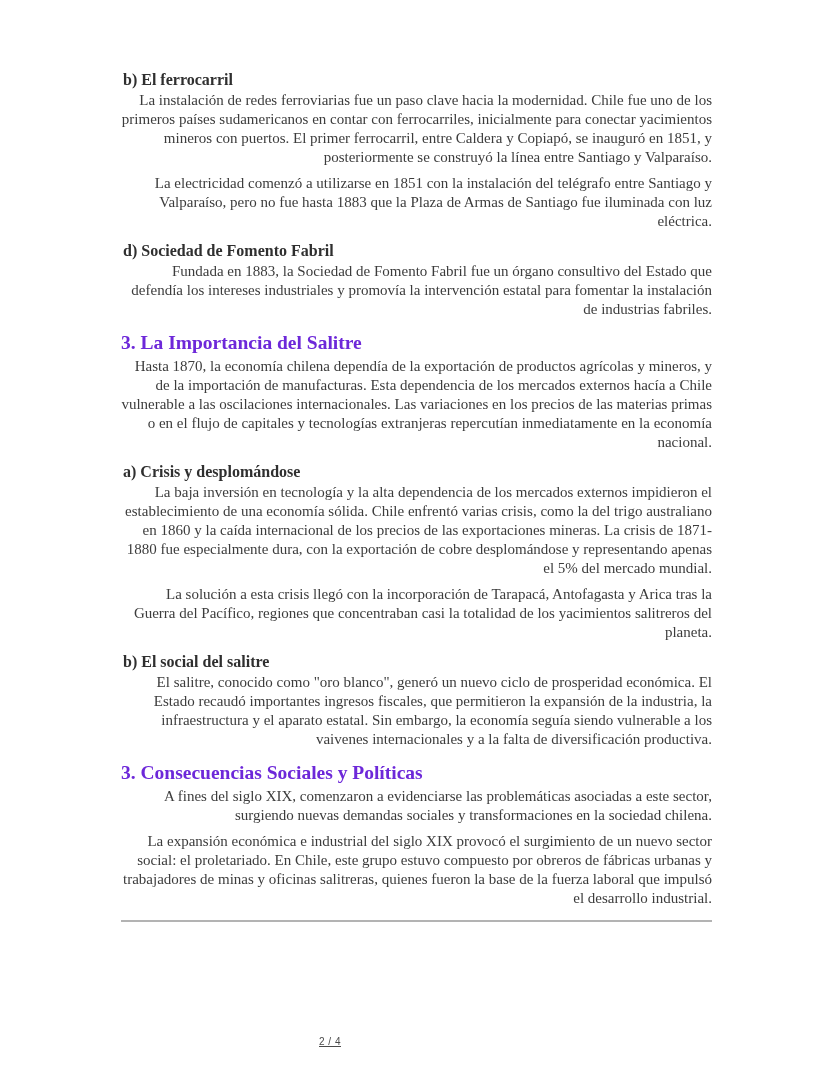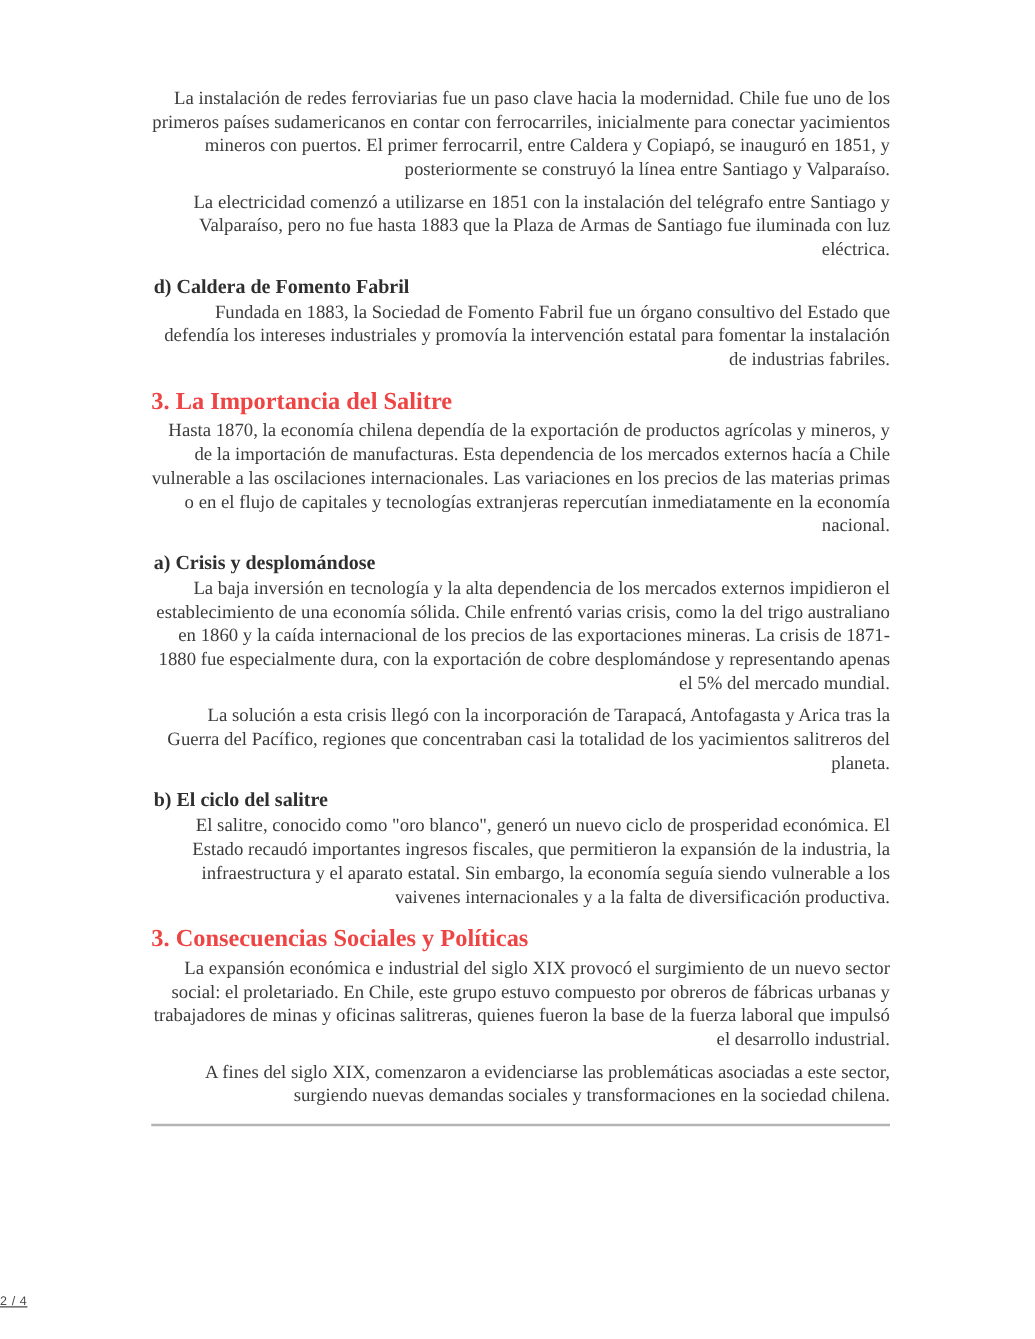--- a/index.html
+++ b/index.html
@@ -34,67 +34,69 @@
     font-size: 16px;
     line-height: 20px;
     font-weight: bold;
     color: #2f2f2f;
   }
   .content h2 {
     margin: 11px 0 2px 0;
     font-size: 19.5px;
     line-height: 25px;
     font-weight: bold;
-    color: #ef4444;
+    color: #6d28d9;
   }
   .content h3:first-child {
     margin-top: 0;
   }
   .divider {
     border: none;
     border-top: 2px solid #b3b3b3;
     margin: 12px 0 0 0;
     width: 100%;
   }
   .footer {
     position: absolute;
     left: 0;
     top: 1036px;
     width: 660px;
+    text-align: center;
     font-family: "Liberation Sans", "DejaVu Sans", sans-serif;
     font-size: 10px;
     color: #4a4a4a;
     letter-spacing: 0.5px;
     text-decoration: underline;
   }
 </style>
 </head>
 <body>
 
 <div class="page">
   <div class="content">
 
+    <h3>b) El ferrocarril</h3>
     <p>La instalación de redes ferroviarias fue un paso clave hacia la modernidad. Chile fue uno de los primeros países sudamericanos en contar con ferrocarriles, inicialmente para conectar yacimientos mineros con puertos. El primer ferrocarril, entre Caldera y Copiapó, se inauguró en 1851, y posteriormente se construyó la línea entre Santiago y Valparaíso.</p>
 
     <p>La electricidad comenzó a utilizarse en 1851 con la instalación del telégrafo entre Santiago y Valparaíso, pero no fue hasta 1883 que la Plaza de Armas de Santiago fue iluminada con luz eléctrica.</p>
 
-    <h3>d) Caldera de Fomento Fabril</h3>
+    <h3>d) Sociedad de Fomento Fabril</h3>
     <p>Fundada en 1883, la Sociedad de Fomento Fabril fue un órgano consultivo del Estado que defendía los intereses industriales y promovía la intervención estatal para fomentar la instalación de industrias fabriles.</p>
 
     <h2>3. La Importancia del Salitre</h2>
     <p>Hasta 1870, la economía chilena dependía de la exportación de productos agrícolas y mineros, y de la importación de manufacturas. Esta dependencia de los mercados externos hacía a Chile vulnerable a las oscilaciones internacionales. Las variaciones en los precios de las materias primas o en el flujo de capitales y tecnologías extranjeras repercutían inmediatamente en la economía nacional.</p>
 
     <h3>a) Crisis y desplomándose</h3>
     <p>La baja inversión en tecnología y la alta dependencia de los mercados externos impidieron el establecimiento de una economía sólida. Chile enfrentó varias crisis, como la del trigo australiano en 1860 y la caída internacional de los precios de las exportaciones mineras. La crisis de 1871-1880 fue especialmente dura, con la exportación de cobre desplomándose y representando apenas el 5% del mercado mundial.</p>
     <p>La solución a esta crisis llegó con la incorporación de Tarapacá, Antofagasta y Arica tras la Guerra del Pacífico, regiones que concentraban casi la totalidad de los yacimientos salitreros del planeta.</p>
 
-    <h3>b) El ciclo del salitre</h3>
+    <h3>b) El social del salitre</h3>
     <p>El salitre, conocido como "oro blanco", generó un nuevo ciclo de prosperidad económica. El Estado recaudó importantes ingresos fiscales, que permitieron la expansión de la industria, la infraestructura y el aparato estatal. Sin embargo, la economía seguía siendo vulnerable a los vaivenes internacionales y a la falta de diversificación productiva.</p>
 
     <h2>3. Consecuencias Sociales y Políticas</h2>
+    <p>A fines del siglo XIX, comenzaron a evidenciarse las problemáticas asociadas a este sector, surgiendo nuevas demandas sociales y transformaciones en la sociedad chilena.</p>
     <p>La expansión económica e industrial del siglo XIX provocó el surgimiento de un nuevo sector social: el proletariado. En Chile, este grupo estuvo compuesto por obreros de fábricas urbanas y trabajadores de minas y oficinas salitreras, quienes fueron la base de la fuerza laboral que impulsó el desarrollo industrial.</p>
-    <p>A fines del siglo XIX, comenzaron a evidenciarse las problemáticas asociadas a este sector, surgiendo nuevas demandas sociales y transformaciones en la sociedad chilena.</p>
 
     <hr class="divider">
   </div>
 
   <div class="footer">2 / 4</div>
 </div>
 
 </body></html>

